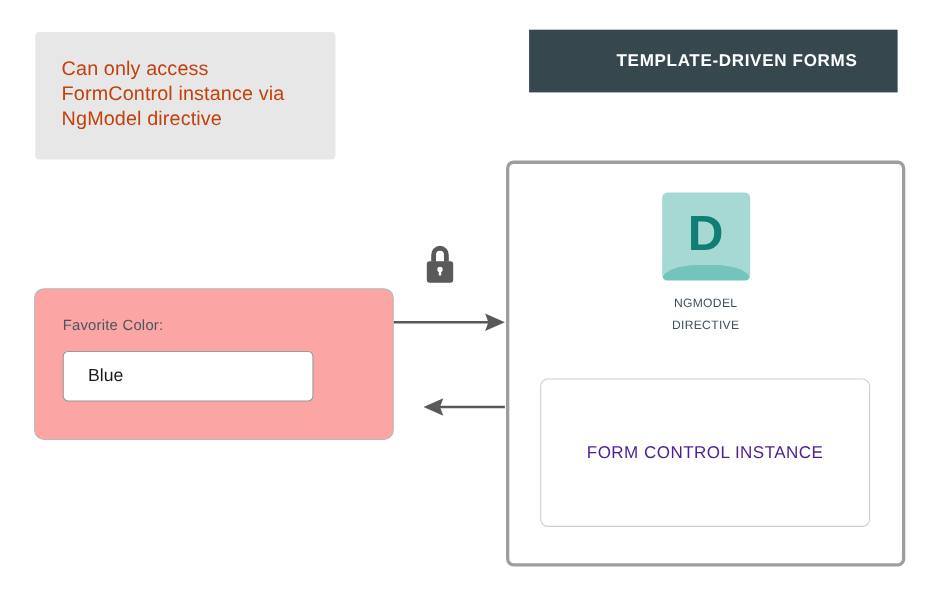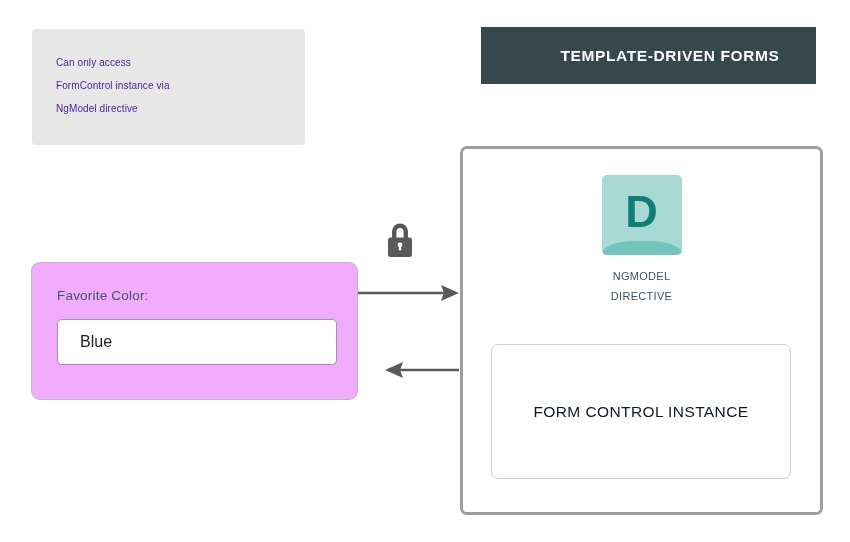--- a/index.html
+++ b/index.html
@@ -25,23 +25,23 @@
     left: 32px;
     top: 29px;
     width: 273px;
     height: 116px;
     background: #e7e7e7;
     border-radius: 4px;
     box-sizing: border-box;
     padding: 22px 0 0 24px;
   }
   .callout-text {
-    font-size: 10px;
+    font-size: 18px;
     line-height: 23px;
-    color: #4c1d95;
+    color: #c2410c;
     white-space: pre-line;
     letter-spacing: 0.1px;
   }
 
   
   .banner {
     position: absolute;
     left: 481px;
     top: 27px;
     width: 335px;
@@ -134,50 +134,50 @@
     background: #ffffff;
     border: 1px solid #cfcfcf;
     border-radius: 7px;
     display: flex;
     align-items: center;
     justify-content: center;
     box-sizing: border-box;
   }
   .inner-box-text {
     font-size: 15.5px;
-    color: #0f172a;
+    color: #4c1d95;
     letter-spacing: 0.4px;
   }
 
   
   .form-card {
     position: absolute;
     left: 31px;
     top: 262px;
     width: 327px;
     height: 138px;
-    background: #f0abfc;
+    background: #fca5a5;
     border: 1.5px solid #b9b9b9;
     border-radius: 9px;
     box-sizing: border-box;
     text-align: center;
   }
   .form-label {
     position: absolute;
     left: 25px;
     top: 25px;
     font-size: 13.5px;
     color: #4a5560;
     letter-spacing: 0.2px;
   }
   .form-input {
     position: absolute;
     left: 25px;
     top: 56px;
-    width: 280px;
+    width: 228px;
     height: 46px;
     border: 1px solid #9a9a9a;
     border-radius: 5px;
     background: #ffffff;
     box-sizing: border-box;
     display: flex;
     align-items: center;
     padding-left: 22px;
   }
   .form-input-value {

